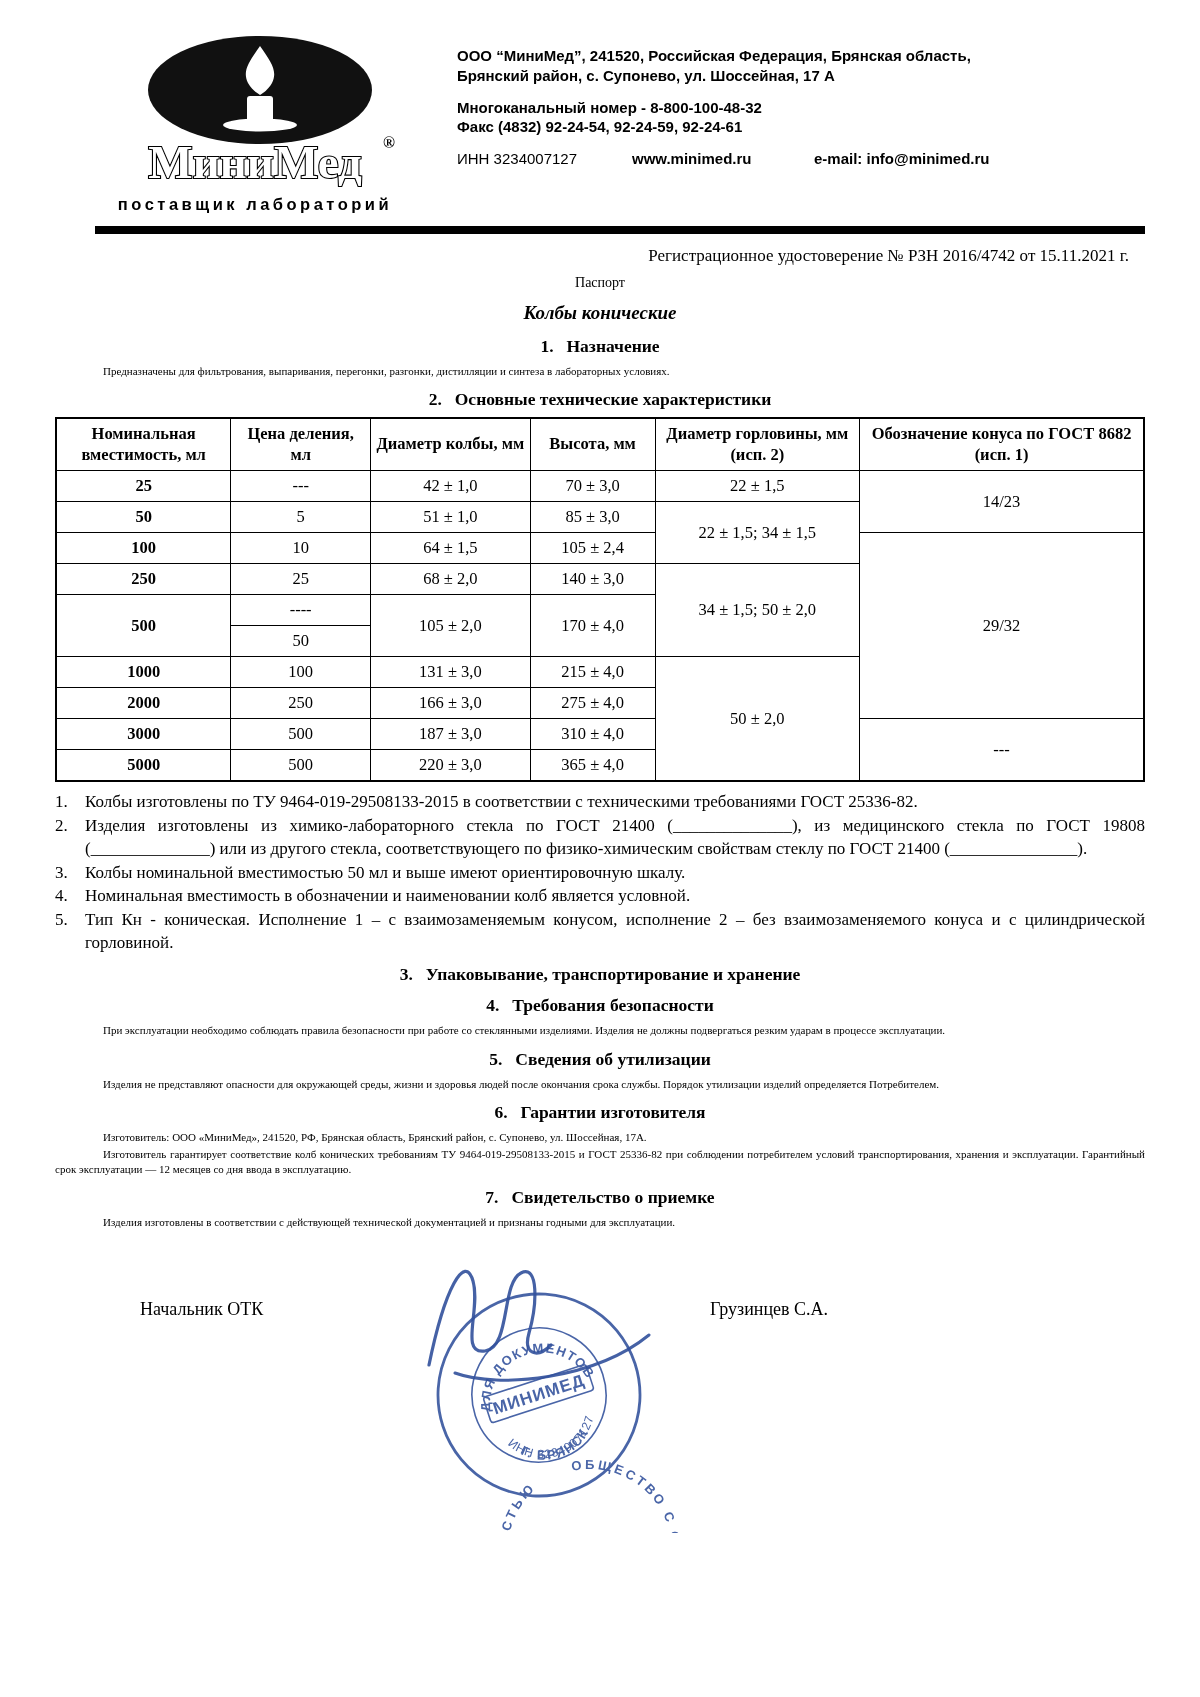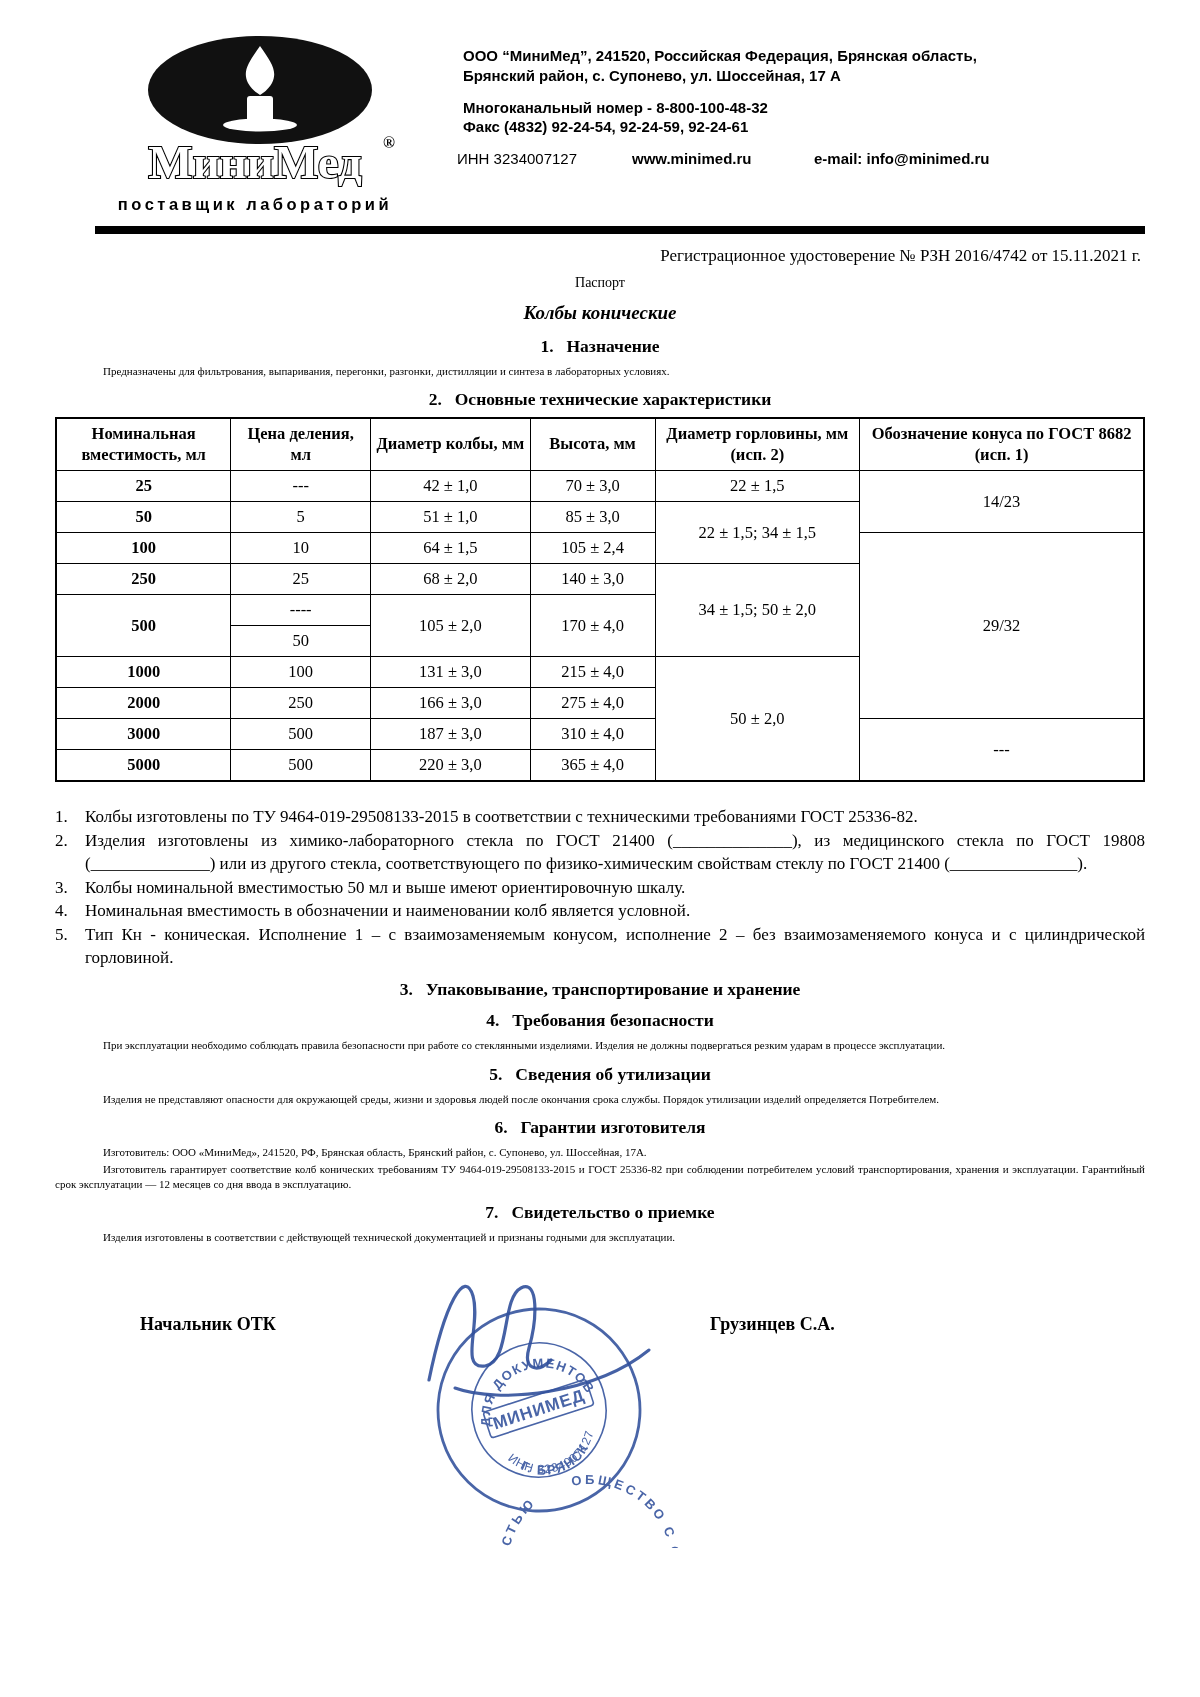--- a/index.html
+++ b/index.html
@@ -3,49 +3,49 @@
 <meta charset="utf-8">
 <style>
   html,body{margin:0;padding:0;}
   body{width:1200px;background:#fff;color:#000;font-family:"Liberation Serif",serif;}
   .page{width:1200px;height:1697px;padding:26px 55px 0 55px;box-sizing:border-box;position:relative;overflow:hidden;background:#fff;}
 
   
   .header{display:flex;align-items:flex-start;}
   .logo-wrap{flex:0 0 340px;padding-left:40px;}
   .contact{margin-left:22px;padding-top:20px;font-family:"Liberation Sans",sans-serif;font-size:15px;font-weight:bold;line-height:1.32;}
-  .contact .grp{margin-bottom:12px;margin-left:6px;}
+  .contact .grp{margin-bottom:12px;}
   .inn-row{display:flex;font-weight:bold;}
   .inn-row .inn{font-weight:normal;width:175px;}
   .inn-row .site{width:182px;}
   .rule{height:8px;background:#000;margin:4px 0 0 40px;}
-  .registration{text-align:right;font-size:17px;margin:12px 4px 8px 0;}
+  .registration{text-align:right;font-size:17px;margin:12px 16px 8px 0;}
 
   
   .doc-title,.doc-subtitle{text-align:center;font-weight:normal;font-size:14px;line-height:1.35;}
   .doc-product{text-align:center;font-weight:bold;font-style:italic;font-size:19px;margin:9px 0 12px 0;}
   .sec-h{display:flex;justify-content:center;gap:13px;font-weight:bold;font-size:17.5px;margin:10px 0 7px 0;}
   .para{font-size:11px;line-height:1.38;text-align:justify;text-indent:48px;margin:0 0 2px 0;}
 
   
-  .spec-table{width:100%;border-collapse:collapse;border:2px solid #000;margin:6px 0 23px 0;font-size:16.5px;}
+  .spec-table{width:100%;border-collapse:collapse;border:2px solid #000;margin:6px 0 8px 0;font-size:16.5px;}
   .spec-table th,.spec-table td{border:1px solid #000;text-align:center;vertical-align:middle;padding:2px 5px;}
   .spec-table th{font-weight:bold;padding:5px 4px;line-height:1.25;}
   .spec-table td{height:26px;}
   .spec-table td.b{font-weight:bold;}
 
   
   .notes{margin:2px 0 4px 0;font-size:17px;}
   .note{display:flex;line-height:1.38;}
   .note-num{flex:0 0 30px;}
   .note-body{flex:1;text-align:justify;}
 
   
   .sign-area{position:relative;height:360px;margin-top:26px;}
-  .sign-left,.sign-right{position:absolute;top:42px;font-weight:bold;font-size:18px;}
+  .sign-left,.sign-right{position:absolute;top:42px;font-weight:normal;font-size:18px;}
   .sign-left{left:85px;}
   .sign-right{left:655px;}
   .stamp-wrap{position:absolute;left:312px;top:-24px;width:340px;height:300px;}
   .stamp-svg text{font-family:"Liberation Sans",sans-serif;}
   .st-ring{font-size:13px;font-weight:bold;letter-spacing:3px;}
   .st-doc{font-size:13px;font-weight:bold;letter-spacing:1.5px;}
   .st-center{font-size:17px;font-weight:bold;letter-spacing:1px;}
   .st-inn{font-size:12px;letter-spacing:1px;}
   .st-city{font-size:13px;font-weight:bold;letter-spacing:1.5px;}
   .logo-brand{font-family:"Liberation Serif",serif;}

